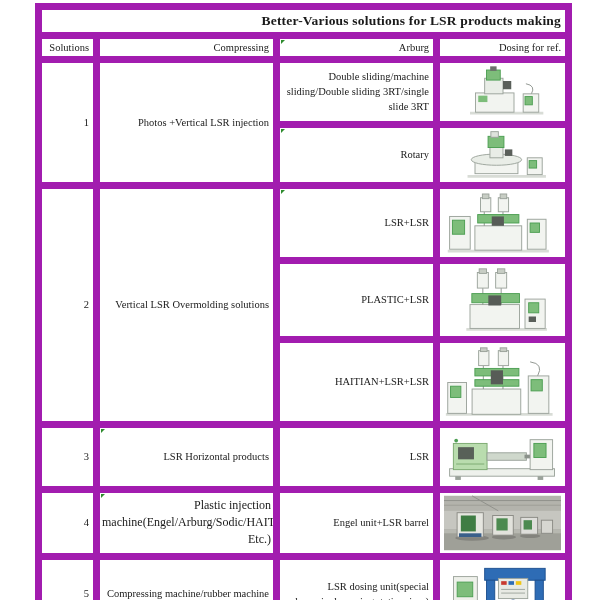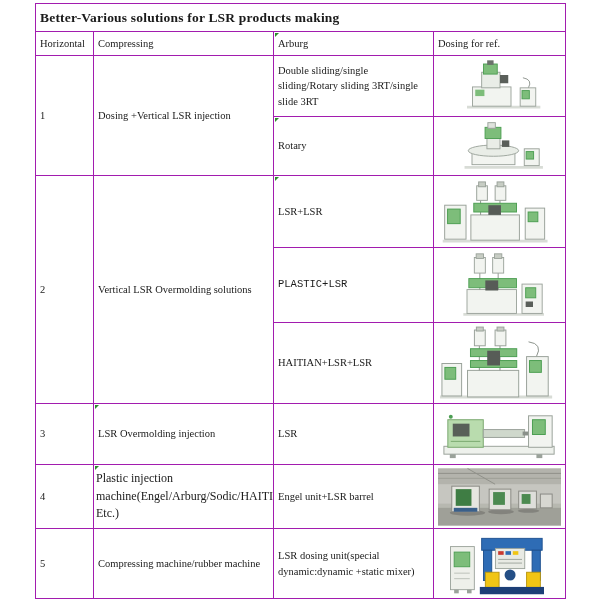--- a/index.html
+++ b/index.html
@@ -1,25 +1,25 @@
 <!DOCTYPE html>
 <html><head>
 <meta charset="utf-8">
 <style>
   html,body{margin:0;padding:0;background:#ffffff;}
   #page{position:relative;width:600px;height:600px;background:#ffffff;overflow:hidden;
         font-family:"Liberation Serif","DejaVu Serif",serif;color:#1a1a1a;}
   table.main{position:absolute;left:35px;top:3px;width:530px;border-collapse:collapse;table-layout:fixed;}
-  td{border:1px solid #a21caf;text-align:left;vertical-align:middle;padding:1px 4px;
+  td{border:7px solid #a21caf;text-align:right;vertical-align:middle;padding:1px 4px;
      font-size:10.5px;line-height:1.45;overflow:hidden;}
   td.rel{position:relative;}
   tr.tr-title{height:28px;}
   tr.tr-head{height:24px;}
   tr.tr-1a{height:61px;} tr.tr-1b{height:59px;margin-top:44px;}
-  tr.tr-2a{height:72px;} tr.tr-2b{height:75px;font-family:Liberation Mono, monospace;} tr.tr-2c{height:81px;}
+  tr.tr-2a{height:72px;} tr.tr-2b{height:75px;} tr.tr-2c{height:81px;}
   tr.tr-3{height:61px;} tr.tr-4{height:64px;} tr.tr-5{height:70px;}
   td.title-cell{font-weight:bold;font-size:13.5px;letter-spacing:.2px;}
   td.small-desc{font-size:12px;padding:1px 2px;}
   .marker{position:absolute;left:1px;top:1px;width:0;height:0;
           border-top:4px solid #2e8b2e;border-right:4px solid transparent;}
   .photo{display:flex;align-items:center;justify-content:center;width:100%;height:100%;}
   .photo svg{display:block;}
 </style>
 </head>
 <body>
@@ -32,30 +32,30 @@
         <col style="width:160px">
         <col style="width:132px">
       </colgroup>
 
   <tbody>
         <tr class="tr-title">
     <td colspan="4" class="title-cell">Better-Various solutions for LSR products making</td>
   </tr>
 
   <tr class="tr-head">
-    <td>Horizontal</td>
+    <td>Solutions</td>
     <td>Compressing</td>
     <td class="rel"><span class="marker"></span><span>Arburg</span></td>
     <td>Dosing for ref.</td>
   </tr>
 
   <tr class="tr-1a">
     <td rowspan="2">1</td>
-    <td rowspan="2">Dosing +Vertical LSR injection</td>
-    <td>Double sliding/single sliding/Rotary sliding 3RT/single slide 3RT</td>
+    <td rowspan="2">Photos +Vertical LSR injection</td>
+    <td>Double sliding/machine sliding/Double sliding 3RT/single slide 3RT</td>
     <td>
       <div class="photo">
         <svg width="110" height="56" viewBox="0 0 120 58">
           <line x1="24" y1="52" x2="104" y2="52" stroke="#d8dcd6" stroke-width="3"></line>
           <rect x="30" y="30" width="42" height="21" fill="#f2f4f0" stroke="#9aa29a"></rect>
           <rect x="40" y="14" width="20" height="17" fill="#e9ede7" stroke="#9aa29a"></rect>
           <rect x="42" y="5" width="15" height="11" fill="#7dbd7a" stroke="#4c9e52"></rect>
           <rect x="46" y="1" width="7" height="5" fill="#6b726b"></rect>
           <rect x="60" y="17" width="9" height="9" fill="#5a5f5a"></rect>
           <rect x="33" y="33" width="10" height="7" fill="#7dbd7a"></rect>
@@ -153,21 +153,21 @@
           <path d="M100 31 q7 -13 -8 -15" stroke="#8a918a" fill="none"></path>
           <rect x="90" y="31" width="22" height="40" fill="#f2f4f0" stroke="#9aa29a"></rect>
           <rect x="93" y="35" width="12" height="12" fill="#7dbd7a" stroke="#4c9e52"></rect>
         </svg>
       </div>
     </td>
   </tr>
 
   <tr class="tr-3">
     <td>3</td>
-    <td class="rel"><span class="marker"></span><span>LSR Overmolding injection</span></td>
+    <td class="rel"><span class="marker"></span><span>LSR Horizontal products</span></td>
     <td>LSR</td>
     <td>
       <div class="photo">
         <svg width="124" height="56" viewBox="0 0 125 55">
           <rect x="6" y="40" width="112" height="8" fill="#eef1ec" stroke="#9aa29a"></rect>
           <rect x="12" y="48" width="6" height="4" fill="#9aa29a"></rect>
           <rect x="100" y="48" width="6" height="4" fill="#9aa29a"></rect>
           <rect x="10" y="13" width="36" height="28" fill="#b9dcae" stroke="#7aa86f"></rect>
           <rect x="15" y="17" width="17" height="13" fill="#586058"></rect>
           <line x1="13" y1="35" x2="43" y2="35" stroke="#7aa86f"></line>

